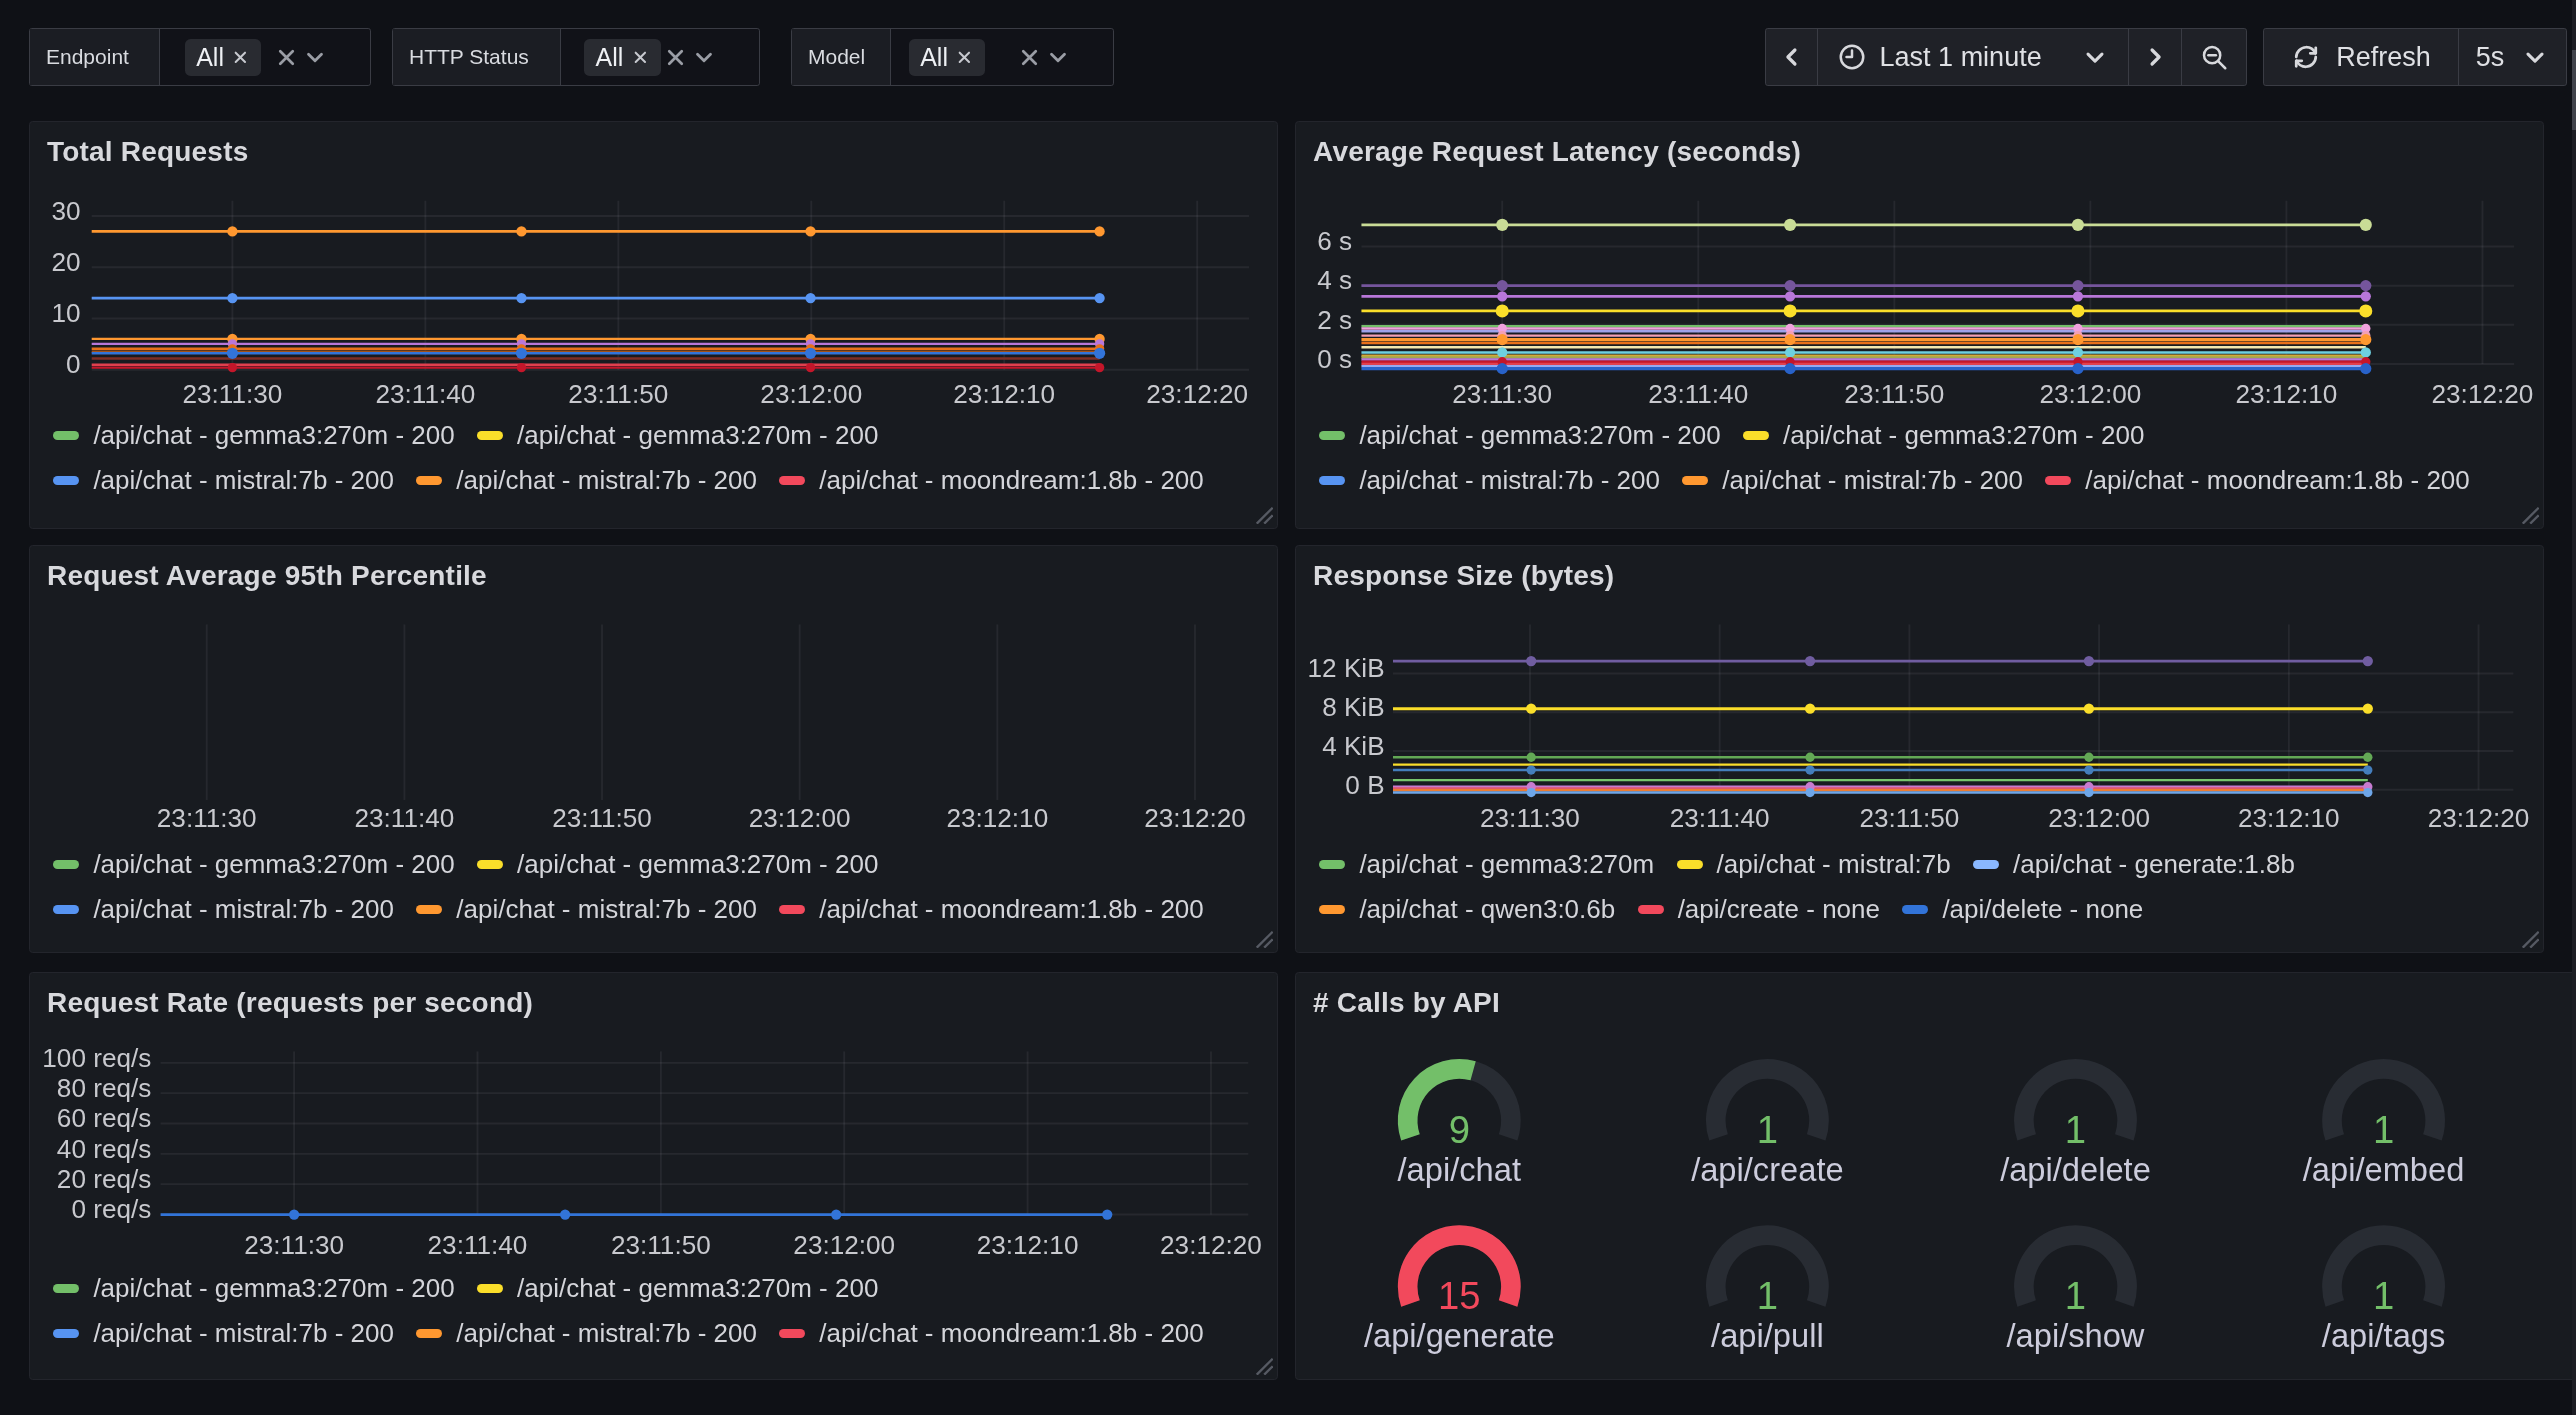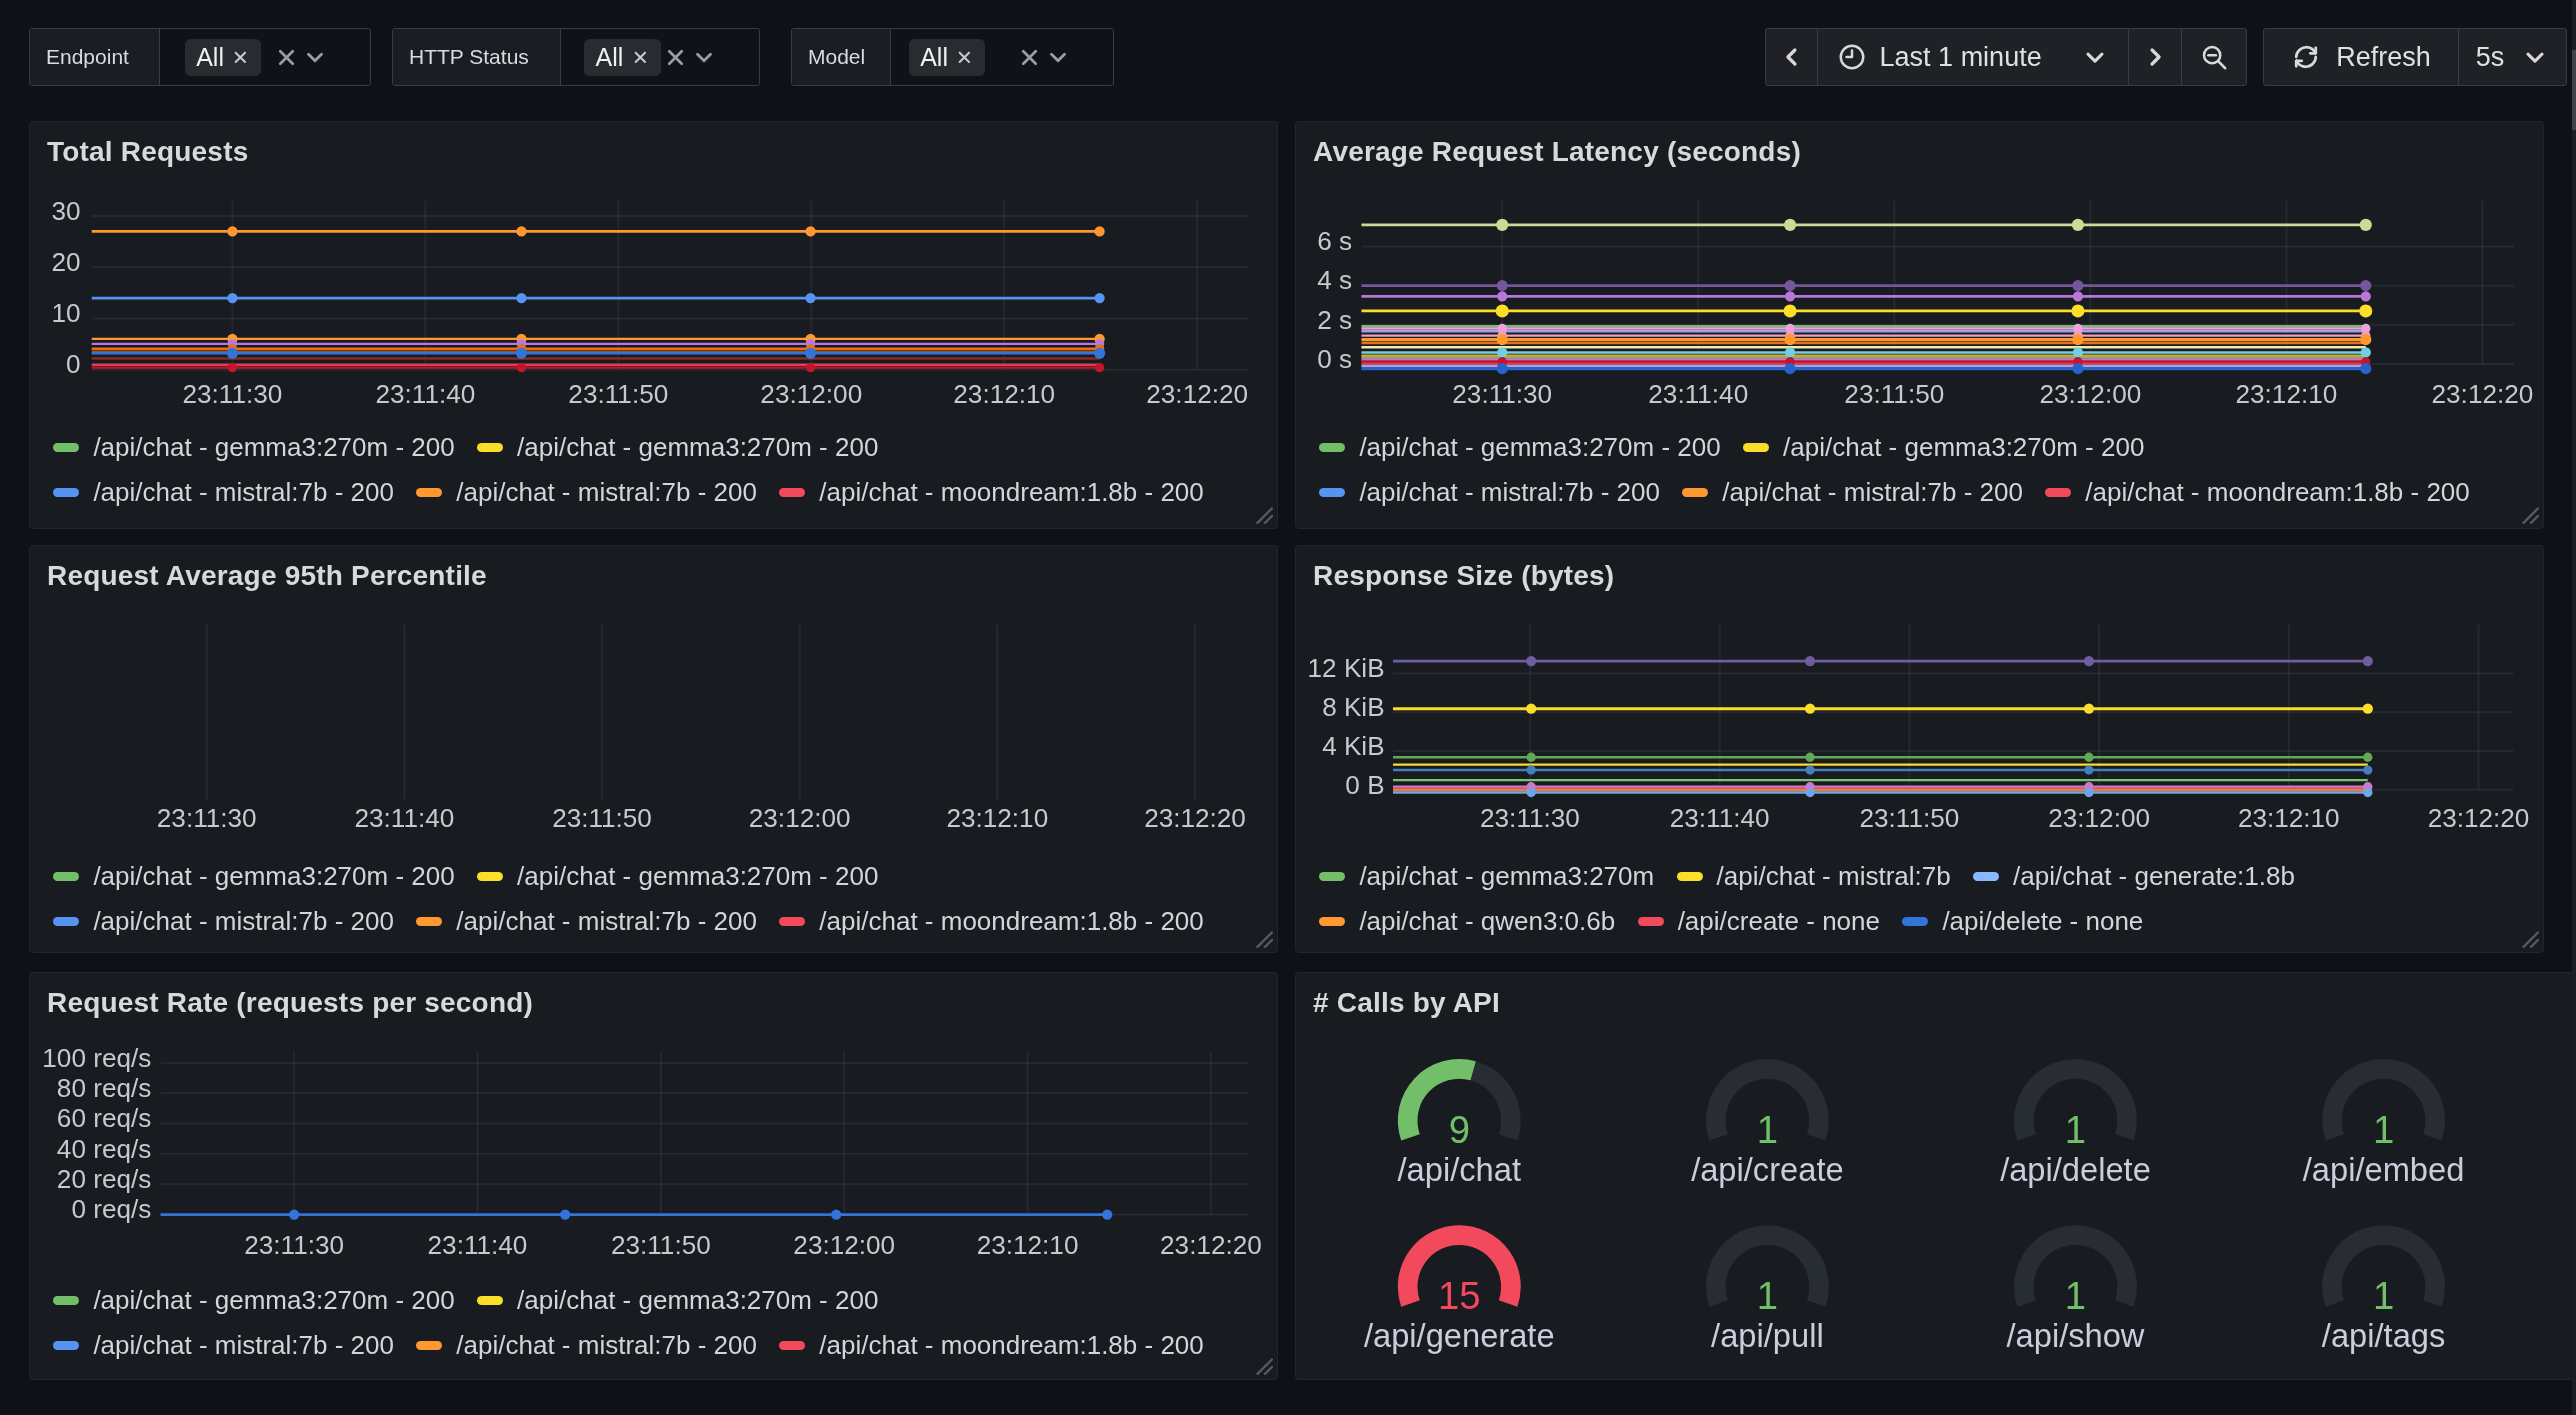--- a/index.html
+++ b/index.html
@@ -1,19 +1,19 @@
 <!DOCTYPE html>
 <html style="font-size:15px"><head><meta charset="utf-8"><style>
 * { margin:0; padding:0; box-sizing:border-box; }
 html,body { width:2576px; height:1415px; background:#0f1116; font-family:"Liberation Sans", sans-serif; overflow:hidden; }
 .panel { position:absolute; background:#181b20; border:0.9px solid #23252c; border-radius:3.7px;padding-left:42px; }
 .panel > svg.chart { position:absolute; left:0; top:0; }
 .ptitle { position:absolute; left:17px; top:14px; font-size:28px; font-weight:700; color:#d8d9dd; letter-spacing:0.2px; z-index:3; }
 .rsz { position:absolute; right:3.7px; bottom:3.7px; }
-.lrow { position:absolute; left:23.4px; height:37px; display:flex; align-items:center; white-space:nowrap; z-index:2;margin-top:12px; }
+.lrow { position:absolute; left:23.4px; height:37px; display:flex; align-items:center; white-space:nowrap; z-index:2; }
 .li { display:flex; align-items:center; margin-right:22.4px; }
 .ld { width:26px; height:8.4px; border-radius:4.7px; margin-right:14px; flex:none; }
 .lt { font-size:26px; color:#d4d5da; }
 .fctl { position:absolute; top:28px; height:58px; display:flex; border:0.9px solid #3a3c44; border-radius:2.8px; background:#111218; }
 .flab { height:100%; display:flex; align-items:center; padding-left:16px; white-space:nowrap; font-size:21px; font-weight:500; color:#d9dbe0; background:#1b1d23; border-right:0.9px solid #3a3c44; flex:none; }
 .fval { flex:1; display:flex; align-items:center; }
 .pill { display:inline-flex; align-items:center; gap:7.5px; height:37px; padding:0 11.2px; background:#292b31; border-radius:5.6px; font-size:25px; color:#eef0f4; }
 .fright { margin-left:auto; margin-right:42px; display:flex; align-items:center; gap:2.8px; }
 .tgroup { position:absolute; top:28px; height:58px; display:flex; align-items:stretch; border:0.9px solid #3a3c44; border-radius:2.8px; background:#1f2127; overflow:hidden; }
 .tbtn { display:flex; align-items:center; justify-content:center; }

